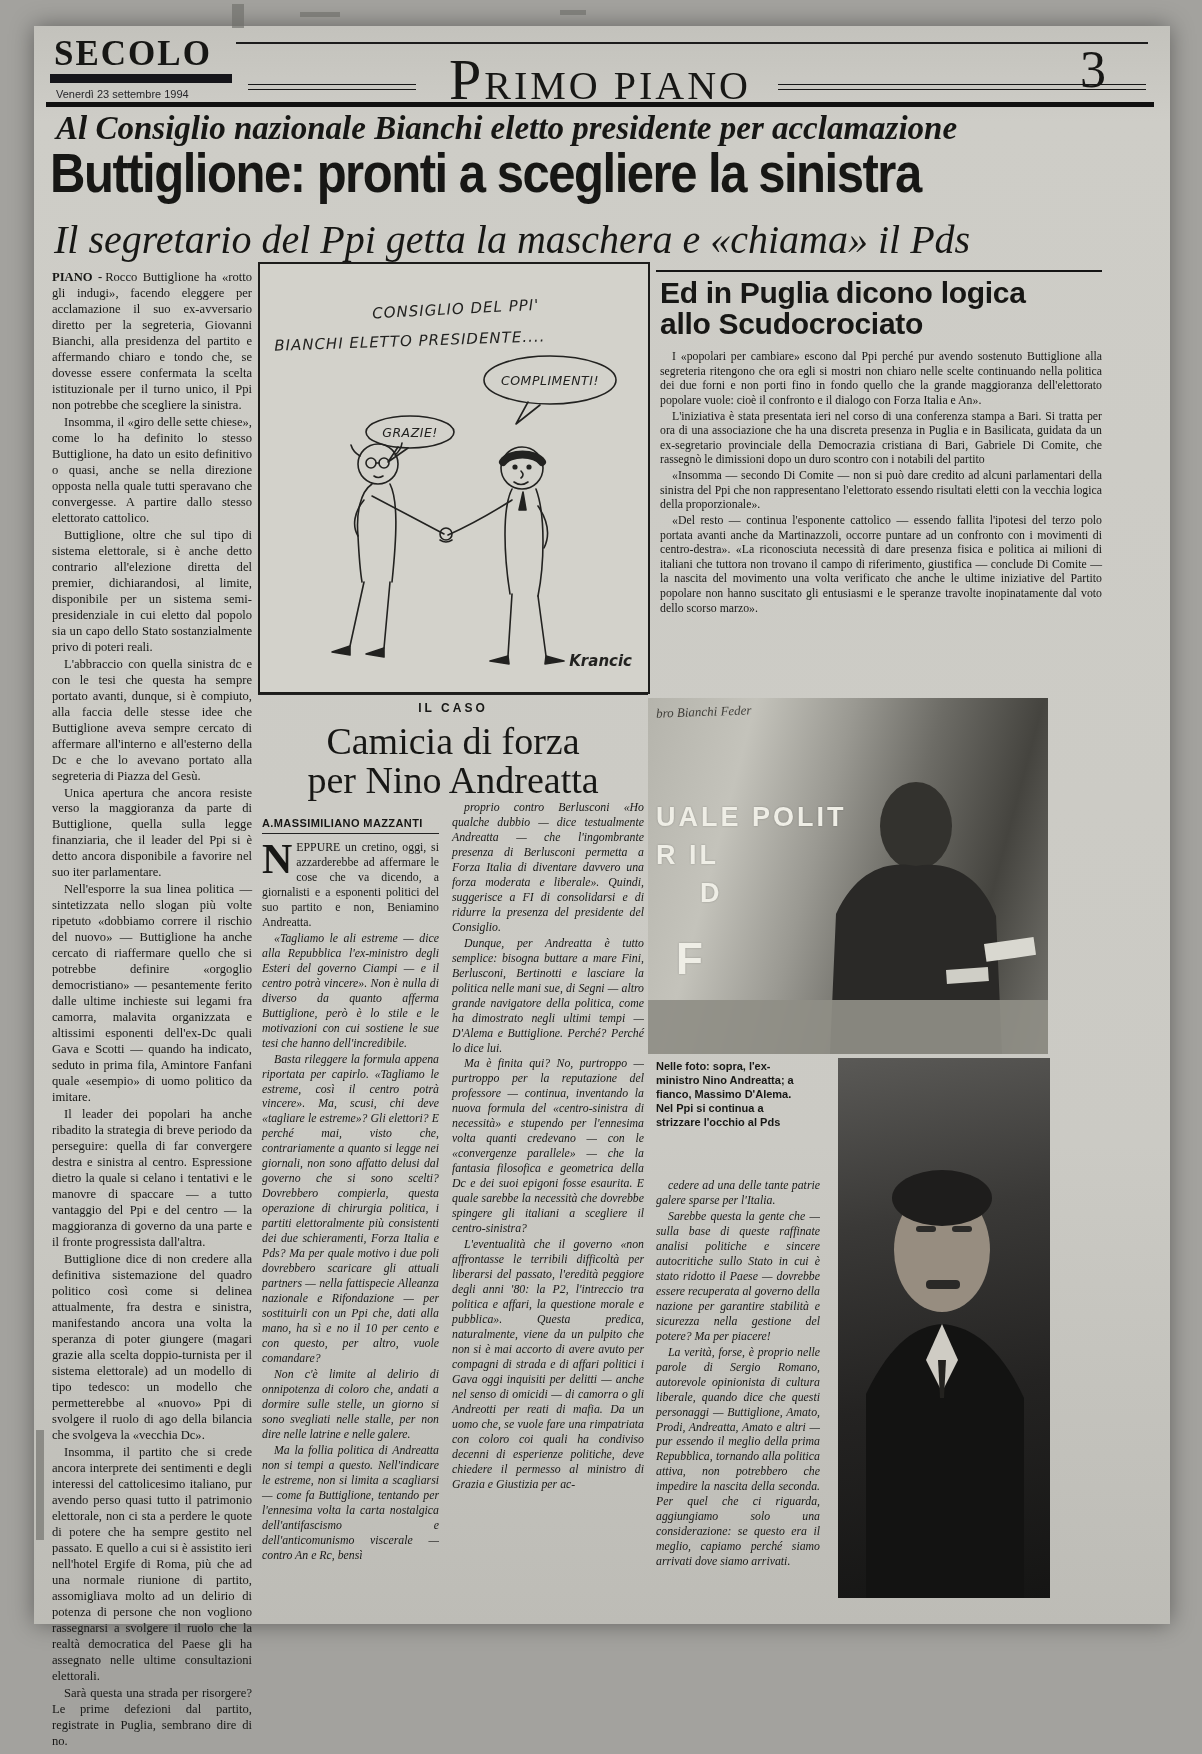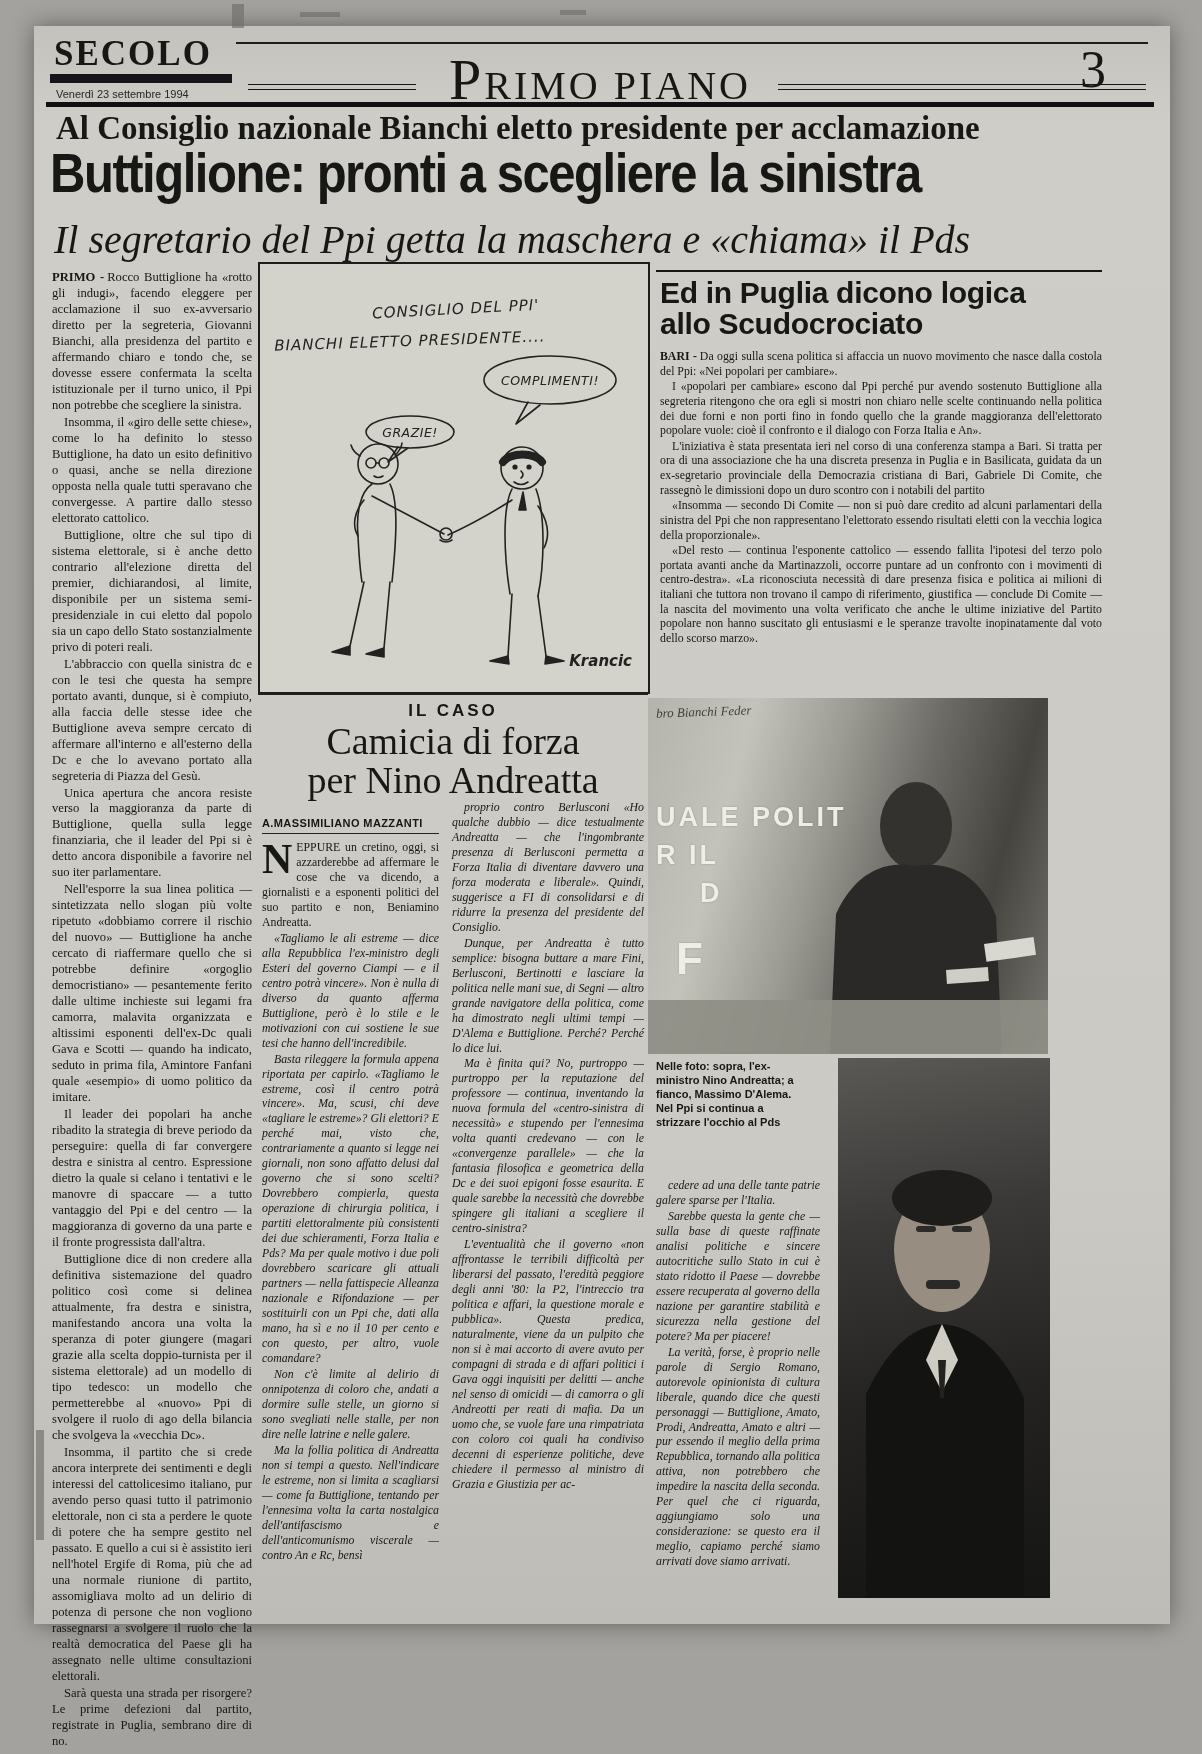--- a/index.html
+++ b/index.html
@@ -16,21 +16,21 @@
   .topline{left:236px;top:42px;width:912px;height:2px;background:#1c1c1c;}
   .section{left:420px;top:46px;width:360px;text-align:center;font-size:40px;letter-spacing:3px;}
   .section::first-letter{font-size:58px;}
   .secline{height:4px;border-top:1.5px solid #161616;border-bottom:1.5px solid #161616;}
   .secline-l{left:248px;top:84px;width:168px;}
   .secline-r{left:778px;top:84px;width:368px;}
   .pageno{left:1080px;top:40px;font-size:52px;}
   .header-rule{left:46px;top:102px;width:1108px;height:5px;background:#101010;}
 
   
-  .kicker{left:56px;top:110px;width:1110px;font-size:33px;font-weight:bold;white-space:nowrap;}
+  .kicker{left:56px;top:110px;width:1110px;font-size:33px;font-weight:bold;white-space:nowrap;font-style:italic;}
   .mainhead{left:50px;top:146px;width:1115px;margin:0;font-family:"Liberation Sans",sans-serif;
             font-weight:bold;font-size:50px;letter-spacing:-1.5px;line-height:1;white-space:nowrap;
             transform:scale(.98,1.1);transform-origin:top left;}
   .subhead{left:54px;top:216px;width:1110px;font-size:40px;font-style:italic;white-space:nowrap;}
 
   
   .article p{margin:0 0 1px;text-align:justify;text-indent:12px;line-height:1.27;}
   .article p.lead{text-indent:0;}
   .dateline{margin-right:3px;}
   .leftcol{left:52px;top:270px;width:200px;font-size:12.6px;}
@@ -43,21 +43,21 @@
   .hand-sig{font-size:15px;font-weight:bold;letter-spacing:0;}
 
   
   .puglia-rule{left:656px;top:270px;width:446px;height:2px;background:#151515;}
   .puglia-head{left:660px;top:277px;width:446px;margin:0;font-family:"Liberation Sans",sans-serif;font-weight:bold;font-size:30px;line-height:1.04;letter-spacing:-.3px;}
   .puglia-body{left:660px;top:349px;width:442px;font-size:11.8px;}
   .puglia-body p{line-height:1.24;}
 
   
   .caso-rule{left:258px;top:694px;width:390px;height:1px;background:#222;}
-  .caso-label{left:258px;top:701px;width:390px;text-align:center;font-family:"Liberation Sans",sans-serif;font-weight:bold;font-size:17px;letter-spacing:3px;}
+  .caso-label{left:258px;top:701px;width:390px;text-align:center;font-family:"Liberation Sans",sans-serif;font-weight:bold;font-size:12px;letter-spacing:3px;}
   .caso-head{left:258px;top:722px;width:390px;margin:0;text-align:center;font-weight:normal;font-size:38px;line-height:1.02;}
   .caso-byline{left:262px;top:817px;font-family:"Liberation Sans",sans-serif;font-weight:bold;font-size:11px;letter-spacing:.4px;}
   .byline-rule{left:262px;top:833px;width:177px;height:1px;background:#222;}
   .caso-col{font-size:11.8px;}
   .caso-col p{font-style:italic;}
   .caso-col p.lead{font-style:normal;}
   .col1{left:262px;top:840px;width:177px;}
   .col2{left:452px;top:800px;width:192px;}
   .col3{left:656px;top:1178px;width:164px;}
   .dropcap{float:left;font-size:42px;line-height:34px;padding:2px 4px 0 0;font-weight:bold;font-style:normal;}
@@ -95,21 +95,21 @@
   <div class="abs section">PRIMO PIANO</div>
   <div class="abs secline secline-r"></div>
   <div class="abs pageno">3</div>
   <div class="abs header-rule"></div>
 
   <div class="abs kicker">Al Consiglio nazionale Bianchi eletto presidente per acclamazione</div>
   <h1 class="abs mainhead">Buttiglione: pronti a scegliere la sinistra</h1>
   <div class="abs subhead">Il segretario del Ppi getta la maschera e «chiama» il Pds</div>
 
   <section class="abs leftcol article">
-    <p class="lead"><b class="dateline">PRIMO -</b><span>Rocco Buttiglione ha «rotto gli indugi», facendo eleggere per acclamazione il suo ex-avversario diretto per la segreteria, Giovanni Bianchi, alla presidenza del partito e affermando chiaro e tondo che, se dovesse essere confermata la scelta istituzionale per il turno unico, il Ppi non potrebbe che scegliere la sinistra.</span></p>
+    <p class="lead"><b class="dateline">PIANO -</b><span>Rocco Buttiglione ha «rotto gli indugi», facendo eleggere per acclamazione il suo ex-avversario diretto per la segreteria, Giovanni Bianchi, alla presidenza del partito e affermando chiaro e tondo che, se dovesse essere confermata la scelta istituzionale per il turno unico, il Ppi non potrebbe che scegliere la sinistra.</span></p>
     <div>
         <p class="para">Insomma, il «giro delle sette chiese», come lo ha definito lo stesso Buttiglione, ha dato un esito definitivo o quasi, anche se nella direzione opposta nella quale tutti speravano che convergesse. A partire dallo stesso elettorato cattolico.</p>
         <p class="para">Buttiglione, oltre che sul tipo di sistema elettorale, si è anche detto contrario all'elezione diretta del premier, dichiarandosi, al limite, disponibile per un sistema semi-presidenziale in cui eletto dal popolo sia un capo dello Stato sostanzialmente privo di poteri reali.</p>
         <p class="para">L'abbraccio con quella sinistra dc e con le tesi che questa ha sempre portato avanti, dunque, si è compiuto, alla faccia delle stesse idee che Buttiglione aveva sempre cercato di affermare all'interno e all'esterno della Dc e che lo avevano portato alla segreteria di Piazza del Gesù.</p>
         <p class="para">Unica apertura che ancora resiste verso la maggioranza da parte di Buttiglione, quella sulla legge finanziaria, che il leader del Ppi si è detto ancora disponibile a favorire nel suo iter parlamentare.</p>
         <p class="para">Nell'esporre la sua linea politica — sintetizzata nello slogan più volte ripetuto «dobbiamo correre il rischio del nuovo» — Buttiglione ha anche cercato di riaffermare quello che si potrebbe definire «orgoglio democristiano» — pesantemente ferito dalle ultime inchieste sui legami fra camorra, malavita organizzata e altissimi esponenti dell'ex-Dc quali Gava e Scotti — quando ha indicato, seduto in prima fila, Amintore Fanfani quale «esempio» di uomo politico da imitare.</p>
         <p class="para">Il leader dei popolari ha anche ribadito la strategia di breve periodo da perseguire: quella di far convergere destra e sinistra al centro. Espressione dietro la quale si celano i tentativi e le manovre di spaccare — a tutto vantaggio del Ppi e del centro — la maggioranza di governo da una parte e il fronte progressista dall'altra.</p>
         <p class="para">Buttiglione dice di non credere alla definitiva sistemazione del quadro politico così come si delinea attualmente, fra destra e sinistra, manifestando ancora una volta la speranza di poter giungere (magari grazie alla scelta doppio-turnista per il sistema elettorale) ad un modello di tipo tedesco: un modello che permetterebbe al «nuovo» Ppi di svolgere il ruolo di ago della bilancia che svolgeva la «vecchia Dc».</p>
         <p class="para">Insomma, il partito che si crede ancora interprete dei sentimenti e degli interessi del cattolicesimo italiano, pur avendo perso quasi tutto il patrimonio elettorale, non ci sta a perdere le quote di potere che ha sempre gestito nel passato. E quello a cui si è assistito ieri nell'hotel Ergife di Roma, più che ad una normale riunione di partito, assomigliava molto ad un delirio di potenza di persone che non vogliono rassegnarsi a svolgere il ruolo che la realtà democratica del Paese gli ha assegnato nelle ultime consultazioni elettorali.</p>
         <p class="para">Sarà questa una strada per risorgere? Le prime defezioni dal partito, registrate in Puglia, sembrano dire di no.</p>
@@ -165,21 +165,20 @@
       <text x="150" y="82" class="hand" text-anchor="middle" transform="rotate(-2 150 82)">BIANCHI ELETTO PRESIDENTE....</text>
       <text x="290" y="121" class="hand hand-sm" text-anchor="middle">COMPLIMENTI!</text>
       <text x="150" y="173" class="hand hand-sm" text-anchor="middle">GRAZIE!</text>
       <text x="372" y="402" class="hand hand-sig" text-anchor="end">Krancic</text>
     </svg>
   </figure>
 
   <div class="abs puglia-rule"></div>
   <h2 class="abs puglia-head"><span>Ed in Puglia dicono logica</span><br><span>allo Scudocrociato</span></h2>
   <section class="abs puglia-body article">
-    <p class="lead"><b class="dateline">BARI -</b><span>Da oggi sulla scena politica si affaccia un nuovo movimento che nasce dalla costola del Ppi: «Nei popolari per cambiare».</span></p>
     <div>
         <p class="para">I «popolari per cambiare» escono dal Ppi perché pur avendo sostenuto Buttiglione alla segreteria ritengono che ora egli si mostri non chiaro nelle scelte continuando nella politica dei due forni e non porti fino in fondo quello che la grande maggioranza dell'elettorato popolare vuole: cioè il confronto e il dialogo con Forza Italia e An».</p>
         <p class="para">L'iniziativa è stata presentata ieri nel corso di una conferenza stampa a Bari. Si tratta per ora di una associazione che ha una discreta presenza in Puglia e in Basilicata, guidata da un ex-segretario provinciale della Democrazia cristiana di Bari, Gabriele Di Comite, che rassegnò le dimissioni dopo un duro scontro con i notabili del partito</p>
         <p class="para">«Insomma — secondo Di Comite — non si può dare credito ad alcuni parlamentari della sinistra del Ppi che non rappresentano l'elettorato essendo risultati eletti con la vecchia logica della proporzionale».</p>
         <p class="para">«Del resto — continua l'esponente cattolico — essendo fallita l'ipotesi del terzo polo portata avanti anche da Martinazzoli, occorre puntare ad un confronto con i movimenti di centro-destra». «La riconosciuta necessità di dare presenza fisica e politica ai milioni di italiani che tuttora non trovano il campo di riferimento, giustifica — conclude Di Comite — la nascita del movimento una volta verificato che anche le ultime iniziative del Partito popolare non hanno suscitato gli entusiasmi e le speranze travolte inopinatamente dal voto dello scorso marzo».</p>
       </div>
   </section>
 
   <div class="abs caso-rule"></div>
   <div class="abs caso-label">IL CASO</div>

